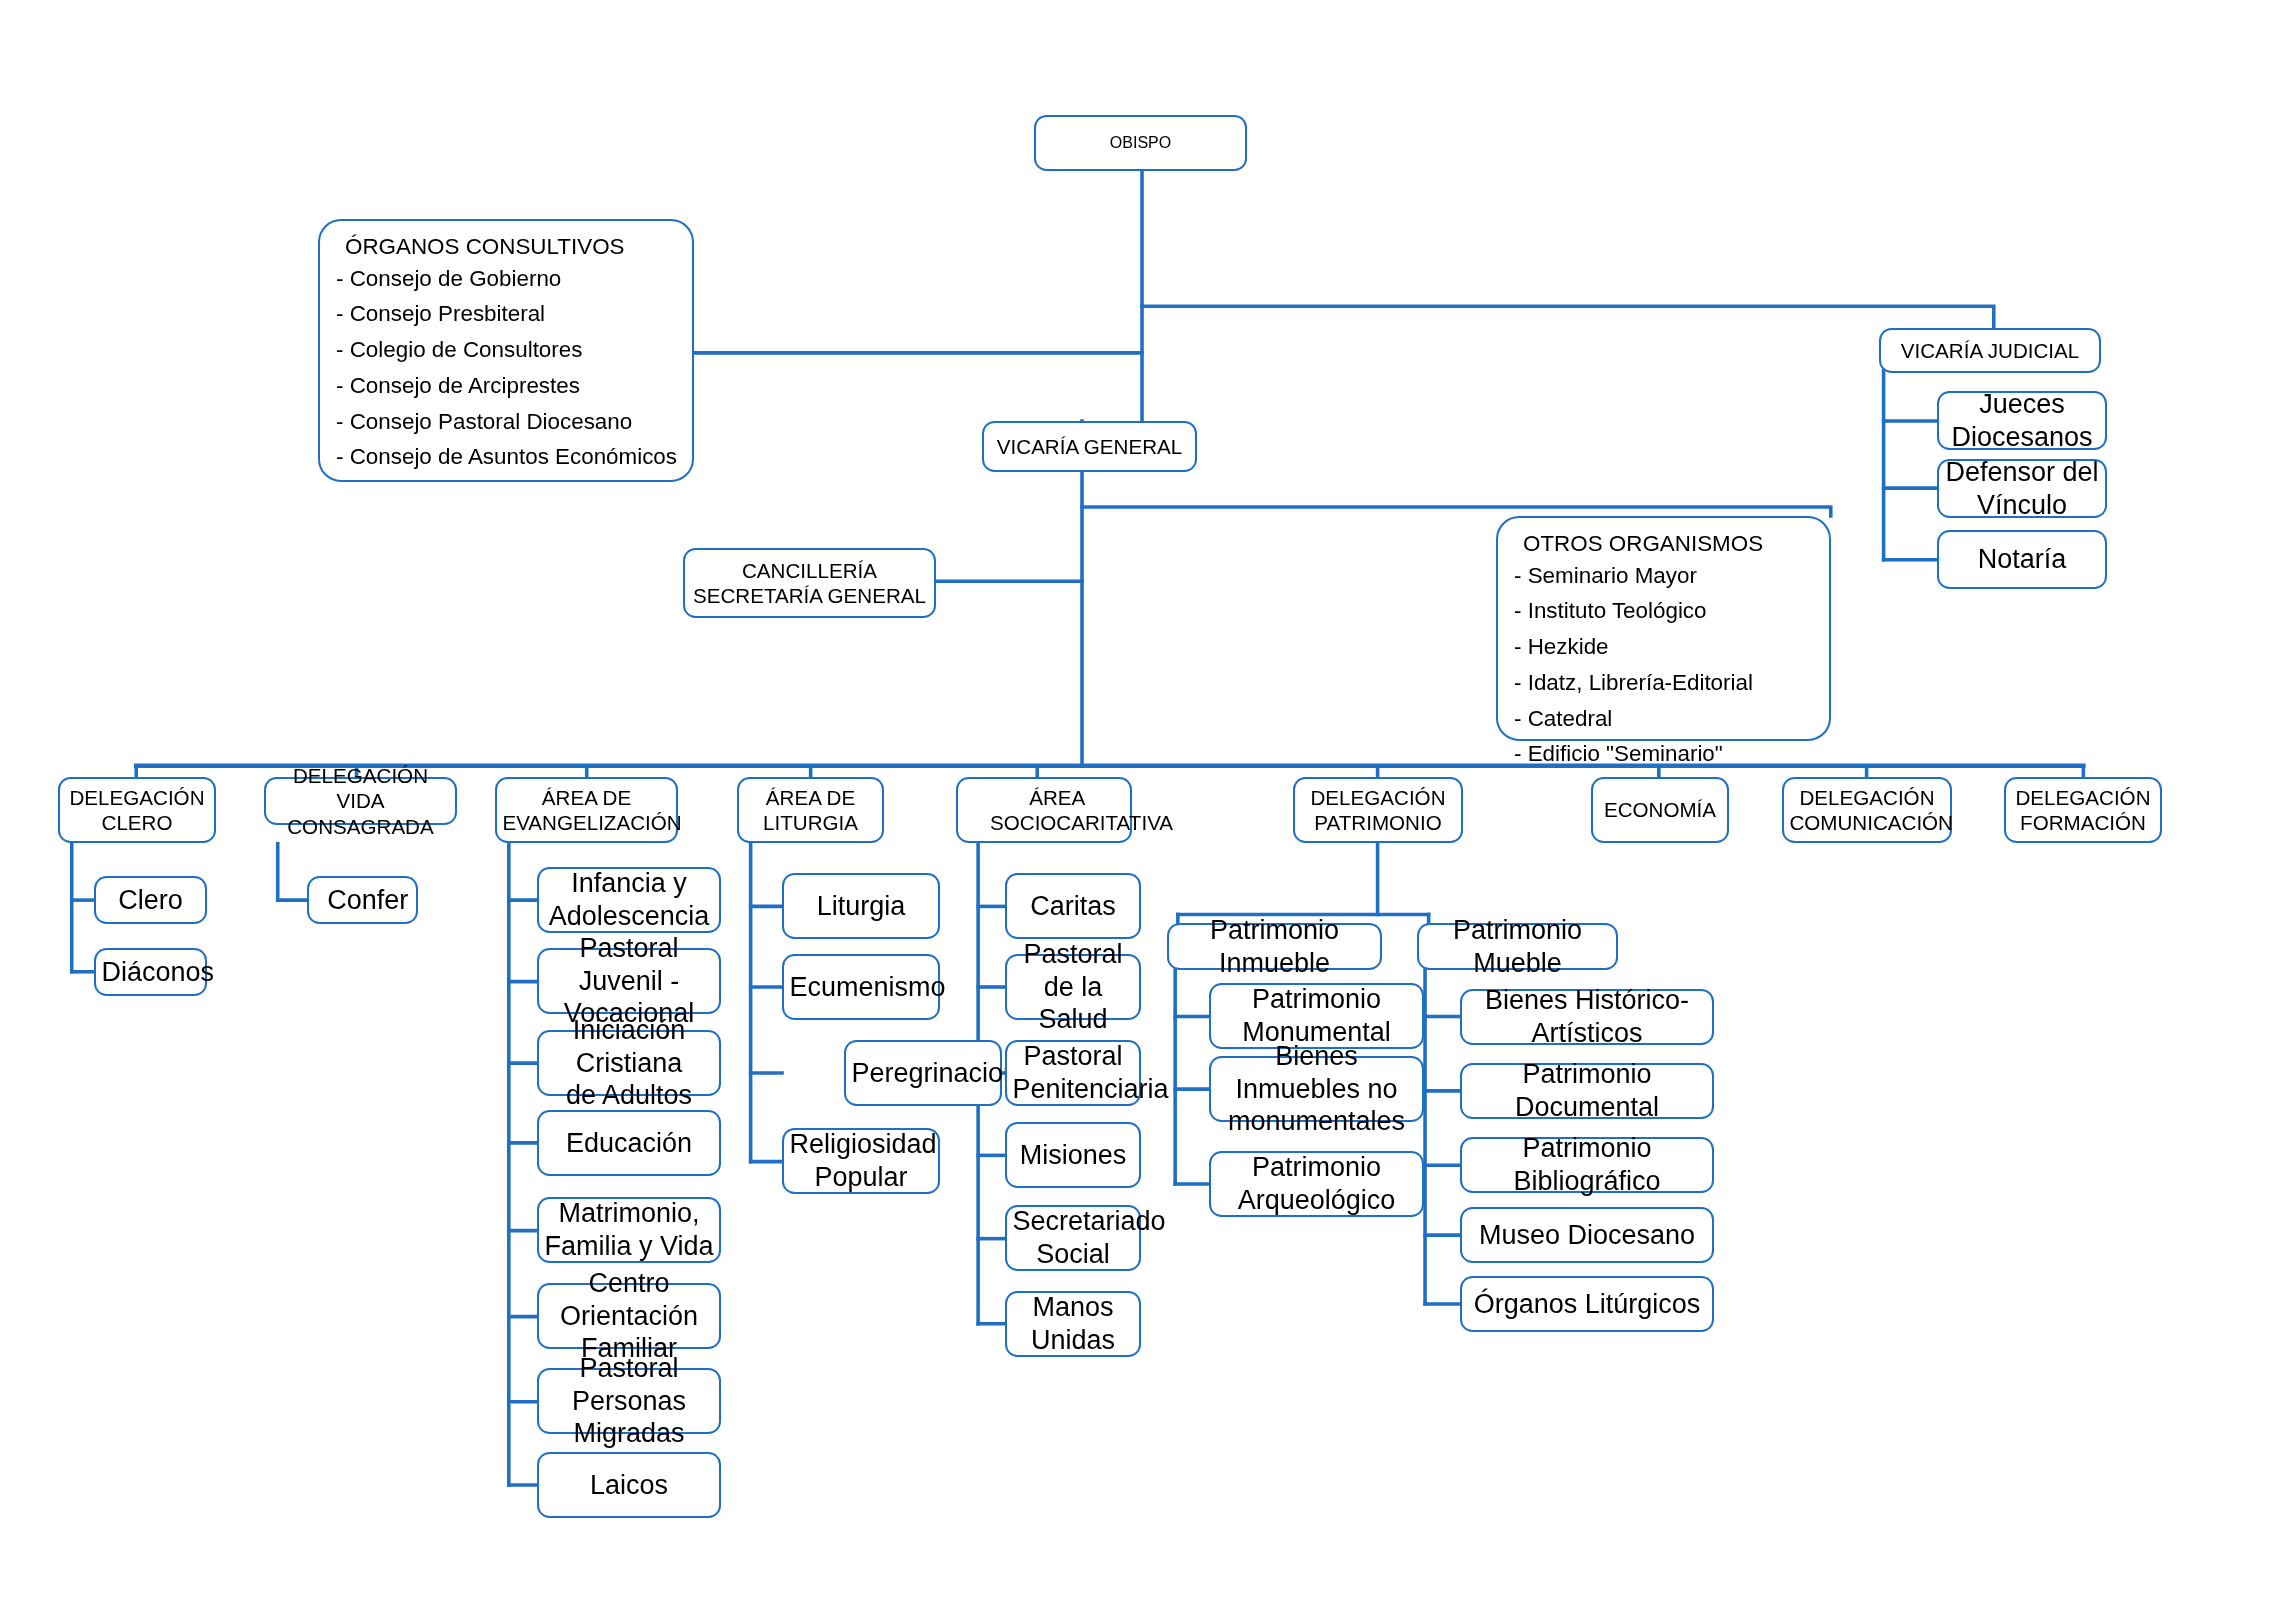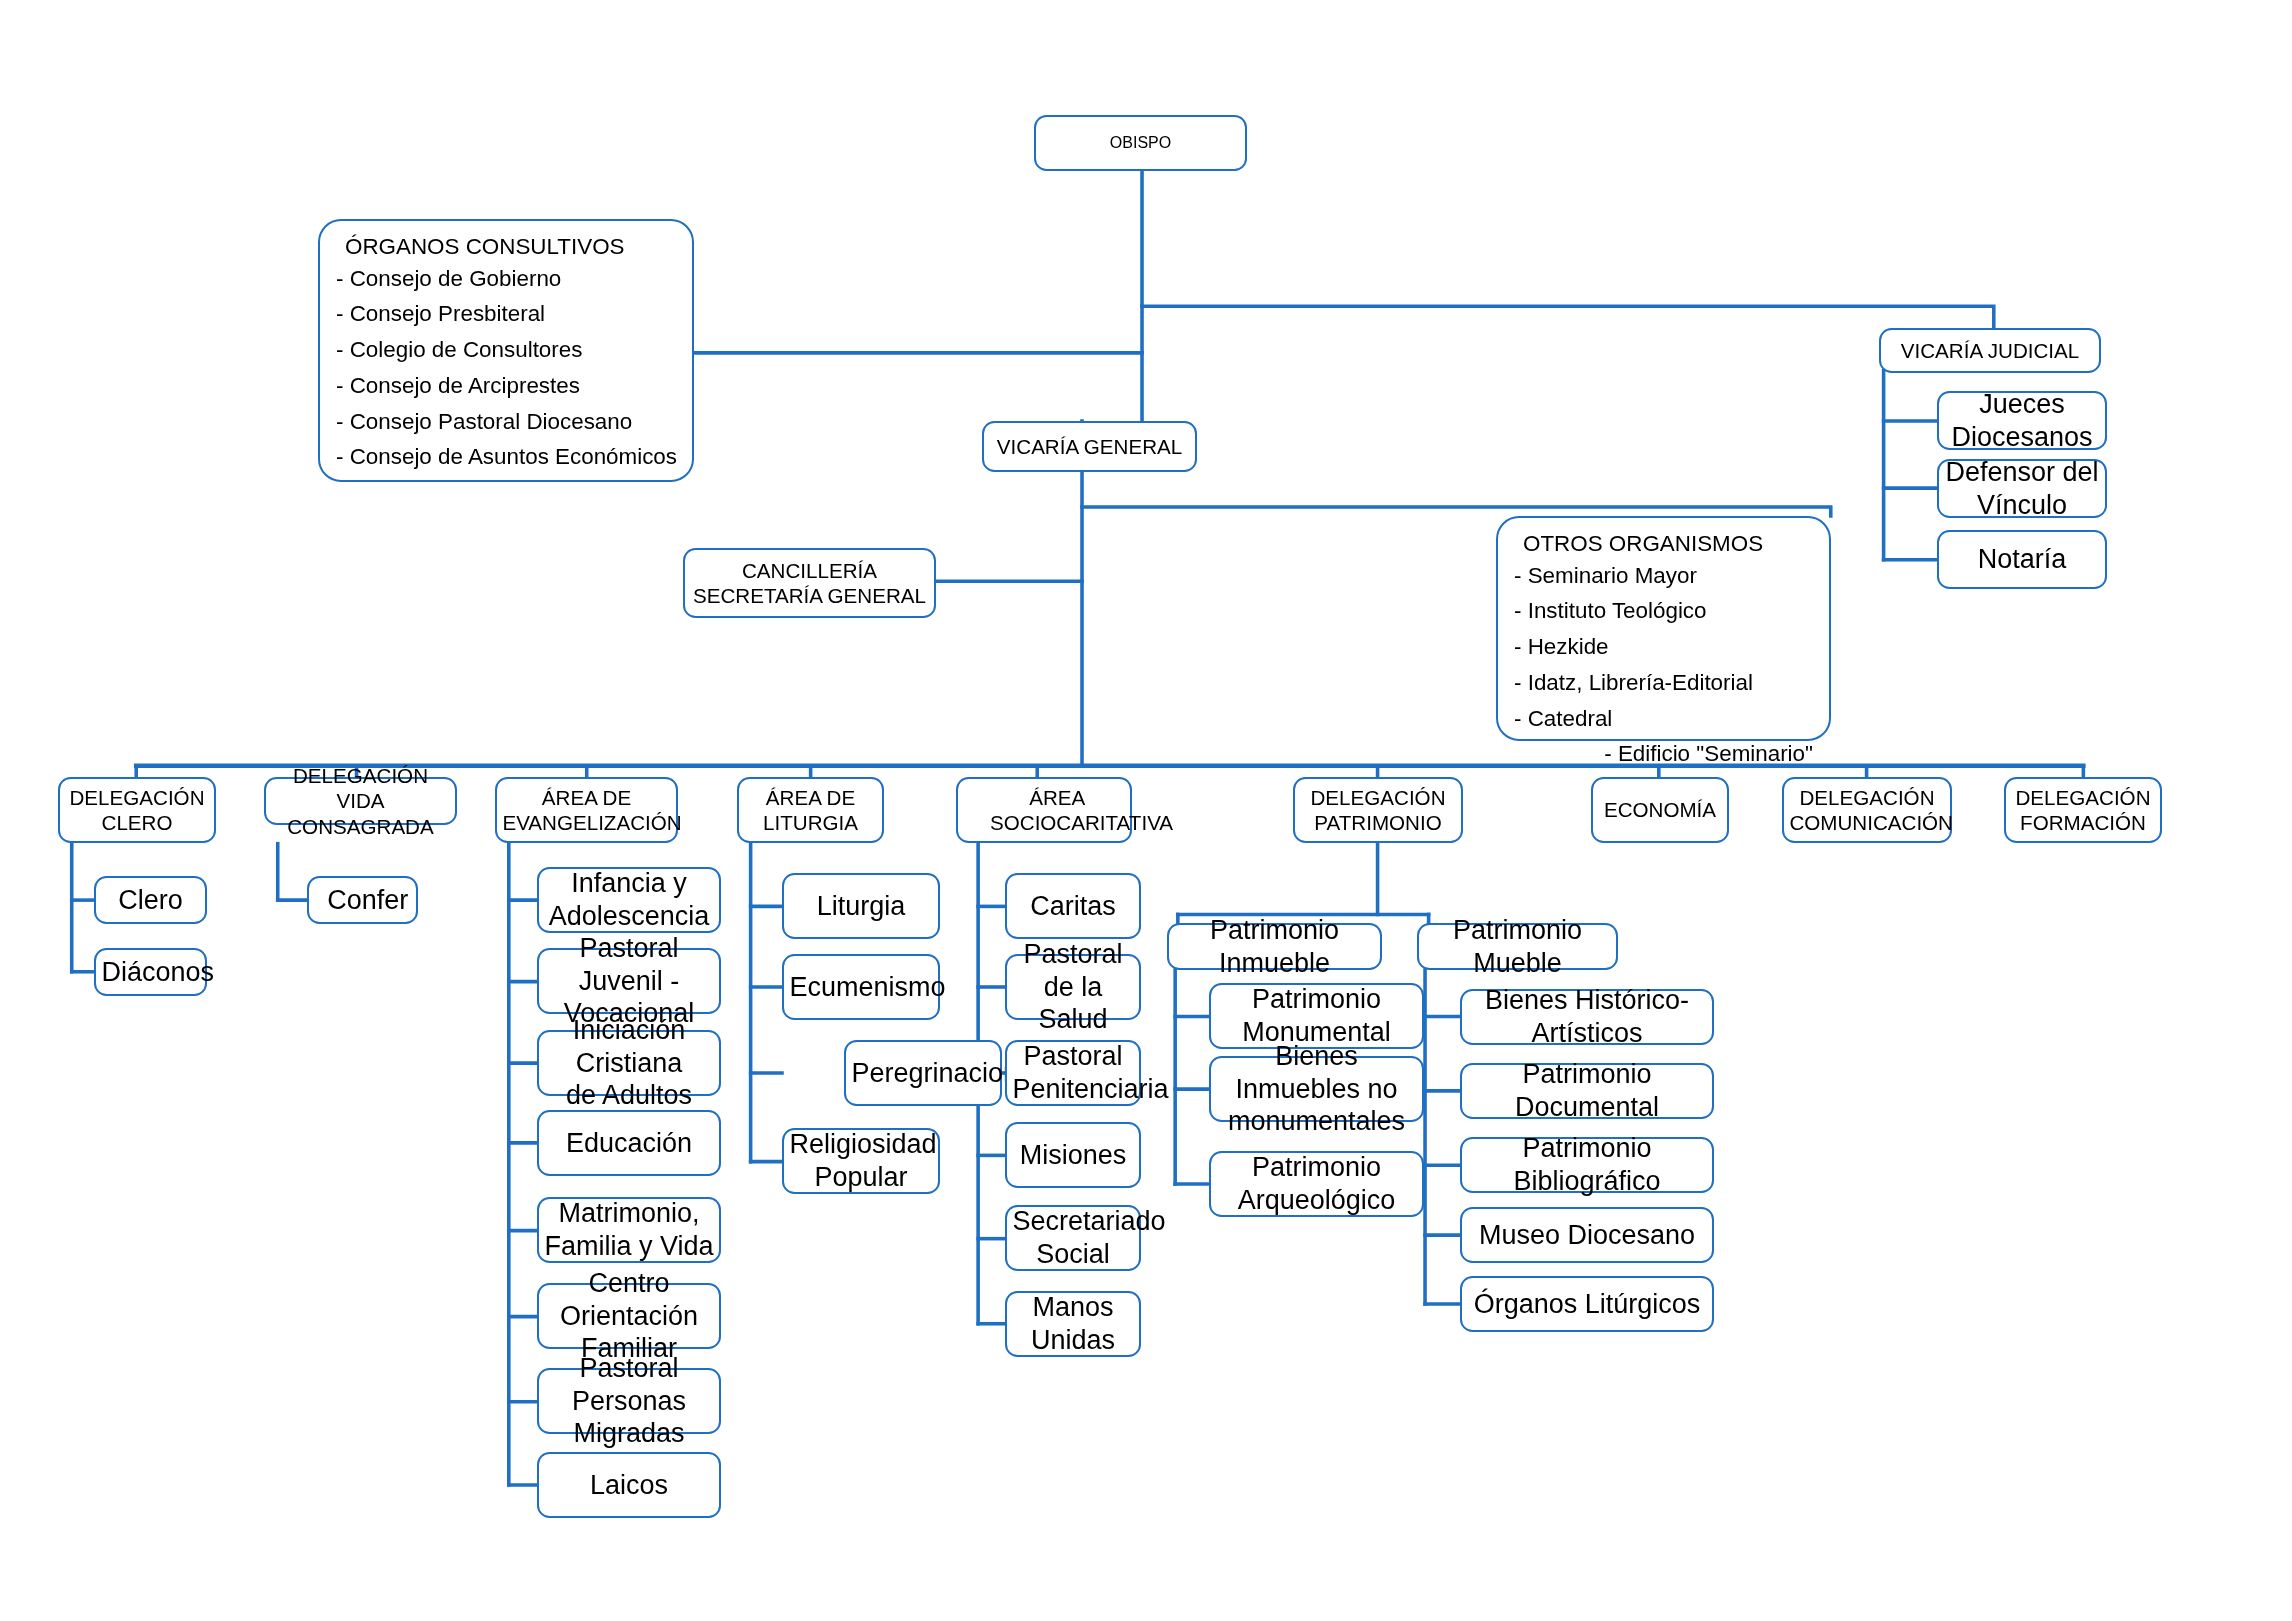--- a/index.html
+++ b/index.html
@@ -62,21 +62,21 @@
   .panel ul {
     list-style: none;
     margin: 0; padding: 0;
   }
   .panel li {
     font-size: 22.4px;
     line-height: 1.0;
     margin: 0 0 13.4px 0;
     white-space: nowrap;
   }
-  .panel li:last-child { margin-bottom: 0; text-align: right; }
+  .panel li:last-child { margin-bottom: 0; }
 </style>
 </head>
 <body>
 
 <div id="canvas">
 
   <svg id="links" viewBox="0 0 2560 1811" xmlns="http://www.w3.org/2000/svg">
     <g stroke="#1F6FC4" stroke-width="4" fill="none" stroke-linecap="square">
 
       <path d="M1275 190 L1275 490"></path>

